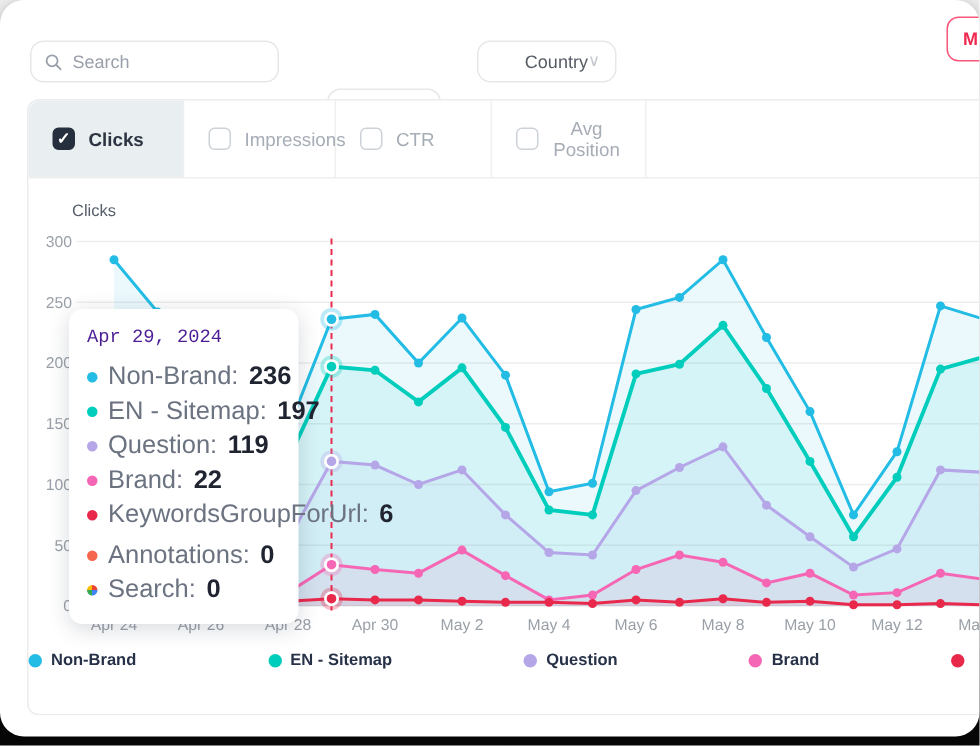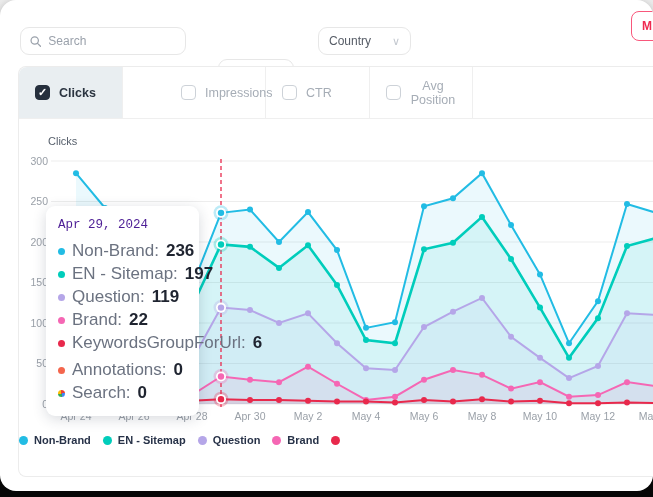--- a/index.html
+++ b/index.html
@@ -41,38 +41,38 @@
   .panel {
     position:absolute; left:18px; top:66px; width:635px; height:411px;
     border:1px solid #ececec; border-right:none; border-radius:8px 0 0 8px;
     background:#fff;
   }
   .tabbar { display:flex; height:52px; border-bottom:1px solid #efefef; }
   .tab {
     display:flex; align-items:center; gap:9px; padding:0 16px;
     border-right:1px solid #efefef; cursor:pointer; font-size:12.5px; color:#a6adb6;
   }
-  .tab.t0{width:104px;} .tab.t1{width:101px;margin-left:42px;} .tab.t2{width:104px;} .tab.t3{width:103px;text-align:center;}
+  .tab.t0{width:104px;} .tab.t1{width:101px;} .tab.t2{width:104px;} .tab.t3{width:103px;text-align:center;}
   .tab.active { background:#e9eef1; color:#2b3440; font-weight:bold; border-radius:8px 0 0 0; }
   .tab-rest { flex:1; }
   .cb {
     width:15px; height:15px; border-radius:4px; border:1.5px solid #cdd2d8; background:#fff;
     display:flex; align-items:center; justify-content:center; font-size:11px; color:#fff;
     flex:0 0 auto;
   }
   .cb.checked { background:#262f3d; border-color:#262f3d; }
   
   .chart-area { position:relative; width:634px; height:358px; }
   .chart-svg { position:absolute; left:0; top:0; }
   .chart-svg text { font-family:"Liberation Sans",sans-serif; font-size:10.5px; fill:#9aa0a8; }
   .ylabel { position:absolute; left:29px; top:16px; font-size:11px; color:#565f6b; }
   
   .legend {
     position:absolute; left:0; right:10px; top:363px; height:20px;
-    display:flex; justify-content:flex-start; align-items:center; gap:12px;
+    display:flex; justify-content:space-between; align-items:center; gap:26px;
   }
   .lg-item { display:flex; align-items:center; gap:6px; cursor:pointer; }
   .lg-dot { width:9px; height:9px; border-radius:50%; }
   .lg-item span:last-child { font-size:11px; font-weight:bold; color:#273248; }
   
   .tooltip {
     position:absolute; left:27px; top:139px; width:153px; z-index:6;
     background:#fff; border-radius:9px; box-shadow:0 3px 14px rgba(40,50,70,.18);
     padding:12px 12px 10px 12px;
   }
@@ -95,21 +95,21 @@
       <line x1="8.6" y1="8.6" x2="12" y2="12" stroke="#9aa1ab" stroke-width="1.4" stroke-linecap="round"></line>
     </svg>
     <input type="text" placeholder="Search" style="">
   </div>
 
   <div class="select-box" style="left:218px;width:76px;margin-top:32px;">
     <span>Device</span>
     <span class="chev">∨</span>
   </div>
 
-  <div class="select-box" style="left:318px;width:93px;">
+  <div class="select-box" style="left:318px;width:93px;justify-content:flex-end;">
     <span>Country</span>
     <span class="chev">∨</span>
   </div>
 
   <div class="more-btn">
     <span>M</span>
   </div>
 
   <div class="panel">
 

